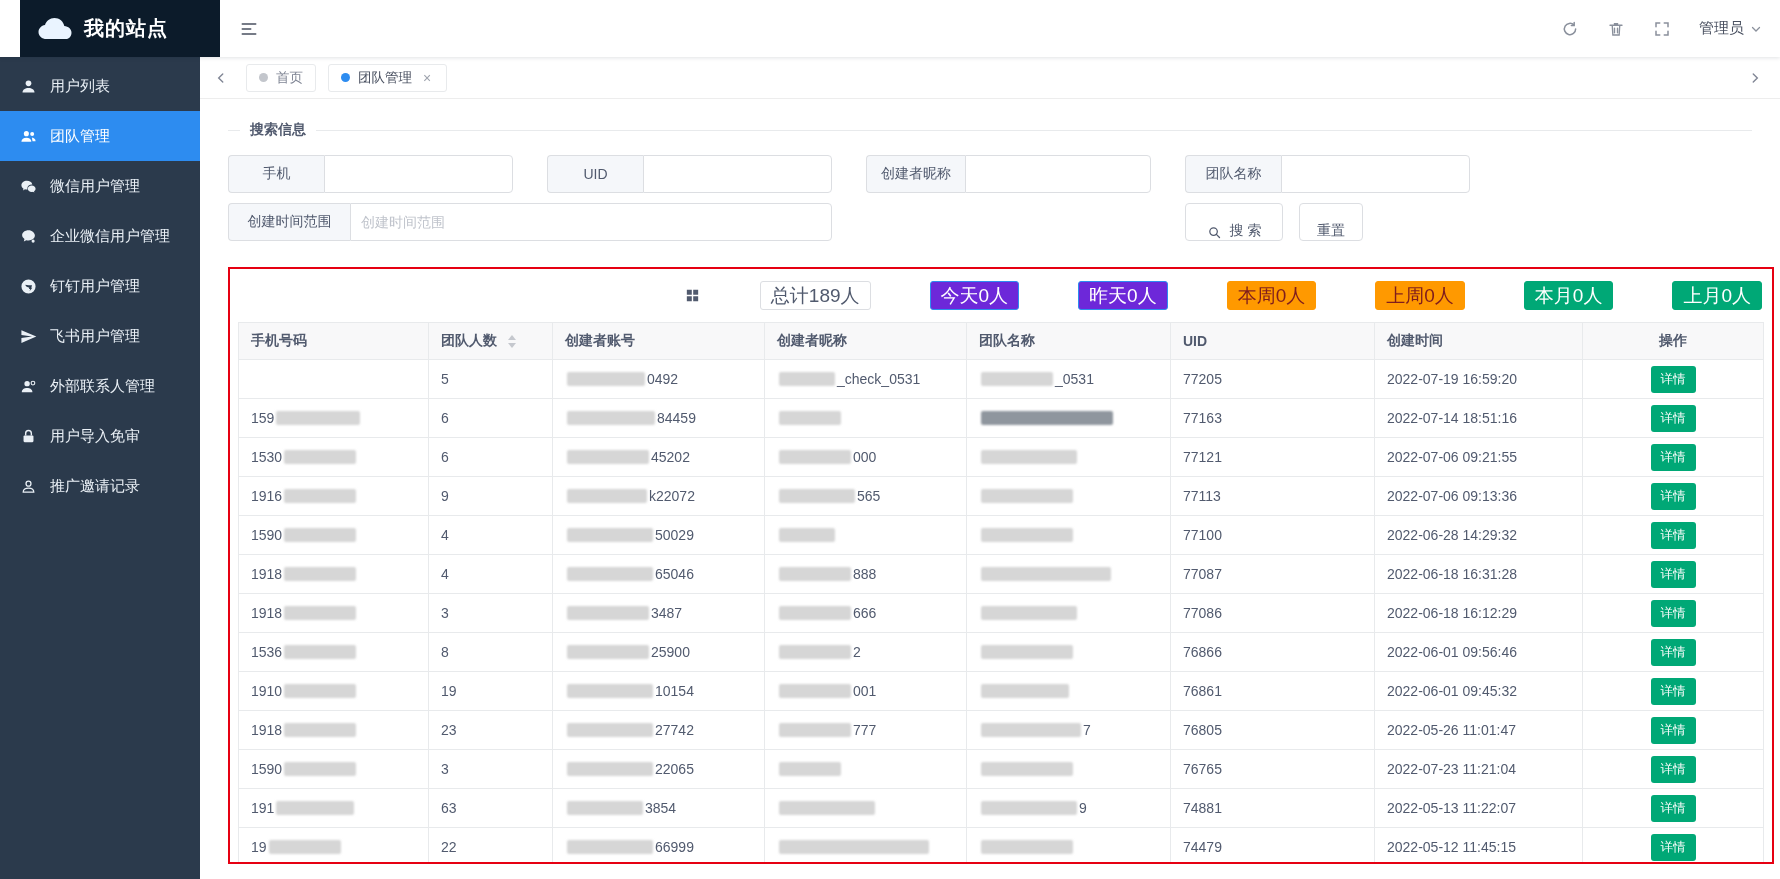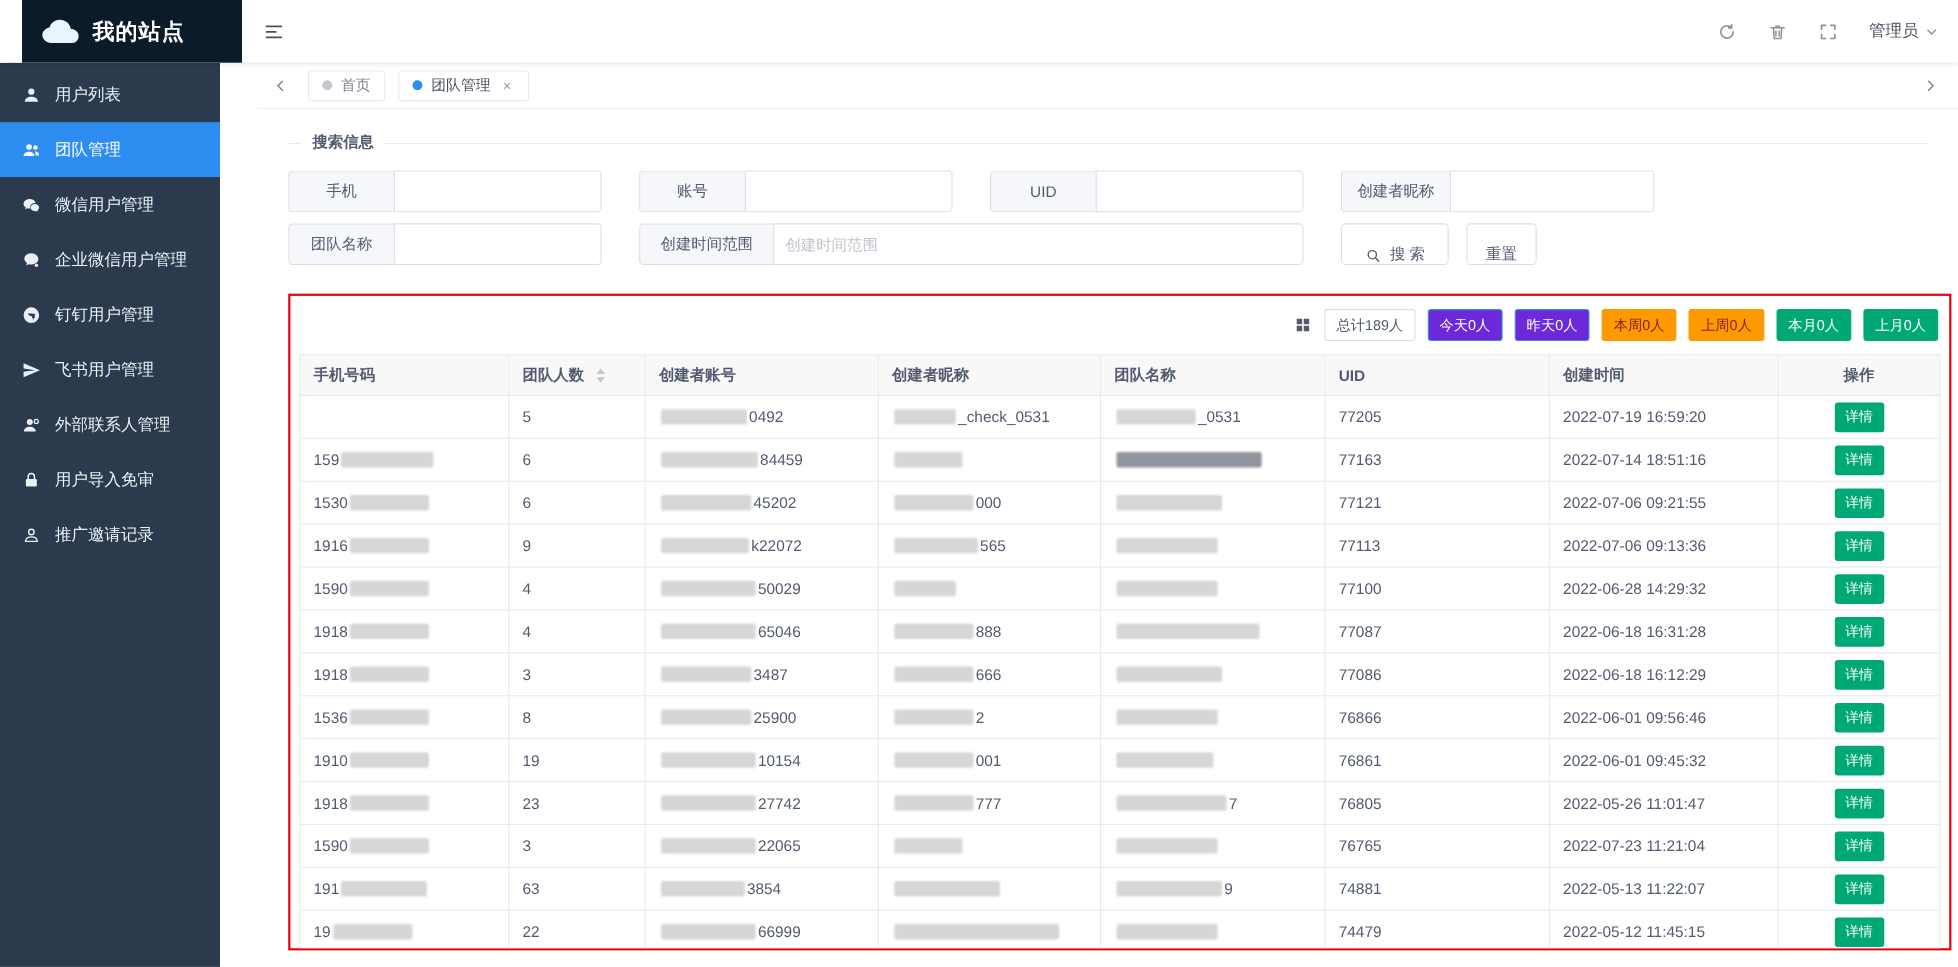--- a/index.html
+++ b/index.html
@@ -23,21 +23,21 @@
   .userbox svg { width:12px; height:12px; color:#8a909c; }
 
   
   .sidebar { position:absolute; left:0; top:57px; bottom:0; width:200px; background:#2b3a4c; padding-top:4px; }
   .side-item { display:flex; align-items:center; gap:13px; height:50px; padding-left:20px; color:#eaf0f6; font-size:15px; cursor:pointer; }
   .side-item.active { background:#2d8cf0; color:#fff; }
   .mi { width:17px; height:17px; display:inline-flex; }
   .mi svg { width:17px; height:17px; }
 
   
-  .main-wrap { margin-left:200px; height:calc(879px - 57px); display:flex; flex-direction:column;padding-left:34px; }
+  .main-wrap { margin-left:200px; height:calc(879px - 57px); display:flex; flex-direction:column; }
   .tabsbar { height:42px; background:#fff; border-bottom:1px solid #ededed; display:flex; align-items:center; padding:0 10px 0 6px; flex:0 0 auto; }
   .tab-nav { width:30px; display:flex; align-items:center; justify-content:center; color:#808695; cursor:pointer; }
   .tab-nav svg { width:14px; height:14px; }
   .tab-nav.right { margin-left:auto; }
   .tabs { display:flex; gap:12px; margin-left:10px; }
   .tag-tab { display:inline-flex; align-items:center; gap:8px; height:28px; padding:0 12px; background:#fff; border:1px solid #e8eaec; border-radius:3px; font-size:13.5px; color:#808695; cursor:pointer; }
   .tag-tab .dot { width:9px; height:9px; border-radius:50%; background:#c3c6cc; }
   .tag-tab.active { color:#495060; }
   .tag-tab.active .dot { background:#2d8cf0; }
   .tab-close { display:none; width:14px; height:14px; align-items:center; justify-content:center; color:#9ea3ad; font-size:14px; line-height:1; }
@@ -61,21 +61,21 @@
   .igroup.wide .addon { min-width:122px; }
   .search-actions { grid-row:2; grid-column:4; display:flex; align-items:center; gap:16px; }
   .btn { height:38px; border:1px solid #dcdee2; background:#fff; border-radius:4px; font-size:14px; color:#515a6e; display:inline-flex; align-items:flex-end; justify-content:center; gap:8px; cursor:pointer; font-family:inherit; }
   .btn svg { width:15px; height:15px; }
   .btn-search { width:98px; }
   .btn-reset { width:64px; }
 
   
   .red-box { margin-top:26px; border:2px solid #e60012; height:597px; padding:10px 8px 0 8px; overflow:hidden; }
   .stats-row { display:flex; align-items:center; gap:11px; padding:2px 2px 12px 2px; }
-  .stat-tag { height:29px; padding:0 10px; display:inline-flex; align-items:center; border-radius:3px; font-size:13px; background:#fff; border:1px solid #dcdee2; color:#515a6e; white-space:nowrap; }
+  .stat-tag { height:29px; padding:0 10px; display:inline-flex; align-items:center; border-radius:3px; font-size:19px; background:#fff; border:1px solid #dcdee2; color:#515a6e; white-space:nowrap;margin-left:48px; }
   .stat-tag.blue   { background:#6d28d9; border-color:#2d8cf0; color:#fff; }
   .stat-tag.orange { background:#ff9900; border-color:#ff9900; color:#7f1d1d; }
   .stat-tag.green  { background:#00a876; border-color:#00a876; color:#fff; }
   .grid-btn { margin-left:auto; color:#515a6e; }
   .grid-btn svg { width:17px; height:17px; }
 
   table.data { width:100%; border-collapse:collapse; table-layout:fixed; font-size:14px; color:#515a6e; background:#fff; }
   table.data th { background:#f8f8f9; height:37px; font-weight:bold; text-align:left; padding:0 12px; border:1px solid #e8eaec; white-space:nowrap; overflow:hidden; }
   table.data td { height:39px; padding:0 12px; border:1px solid #e8eaec; white-space:nowrap; overflow:hidden; }
   table.data th:last-child, table.data td:last-child { text-align:center; }
@@ -276,24 +276,20 @@
           <button class="btn btn-reset">
             <span>重置</span>
           </button>
         </div>
 
           <div class="igroup">
             <span class="addon">手机</span>
             <input class="sinput" style="">
           </div>
 
-          <div class="igroup">
-            <span class="addon">账号</span>
-            <input class="sinput" style="">
-          </div>
 
           <div class="igroup">
             <span class="addon">UID</span>
             <input class="sinput" style="">
           </div>
 
           <div class="igroup">
             <span class="addon">创建者昵称</span>
             <input class="sinput" style="">
           </div>

